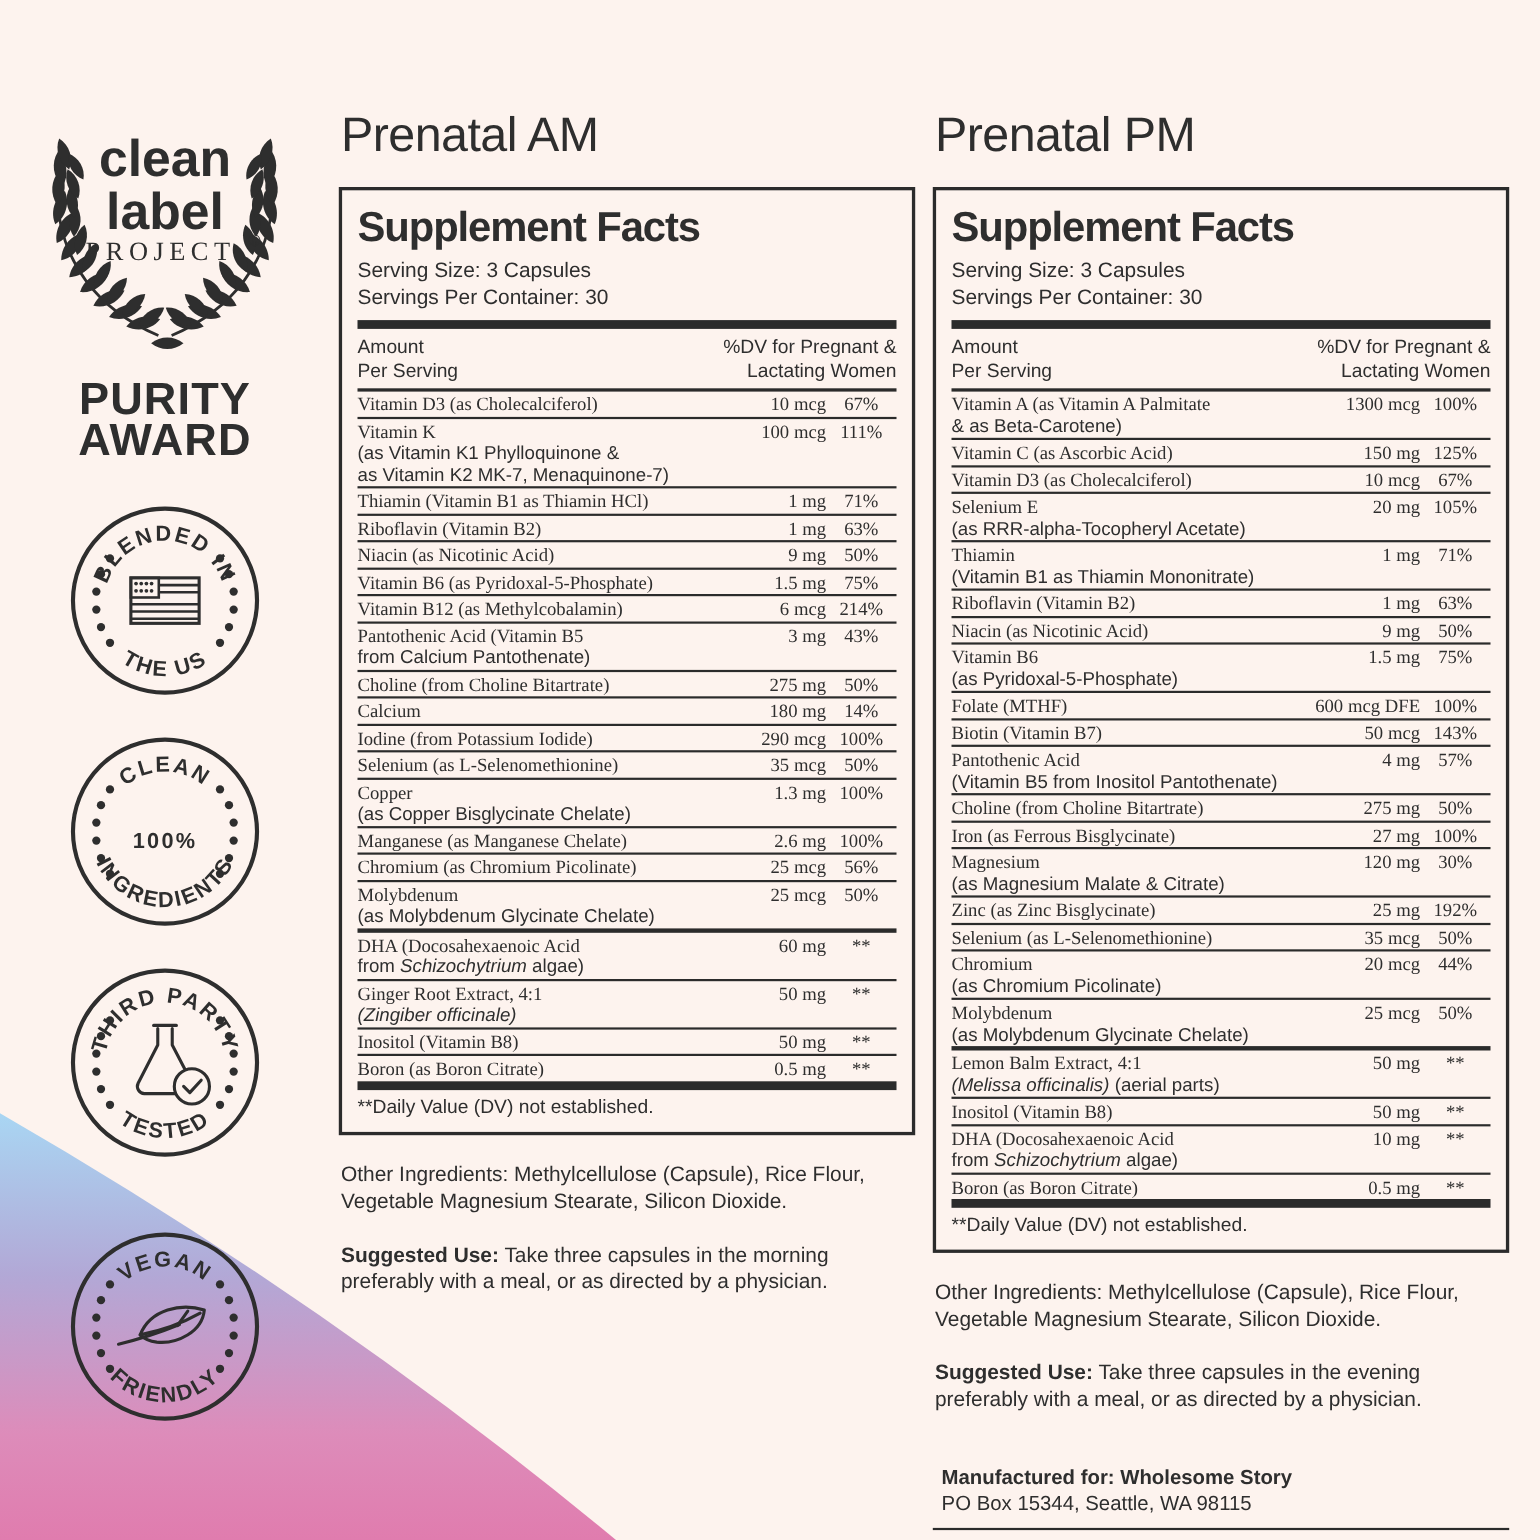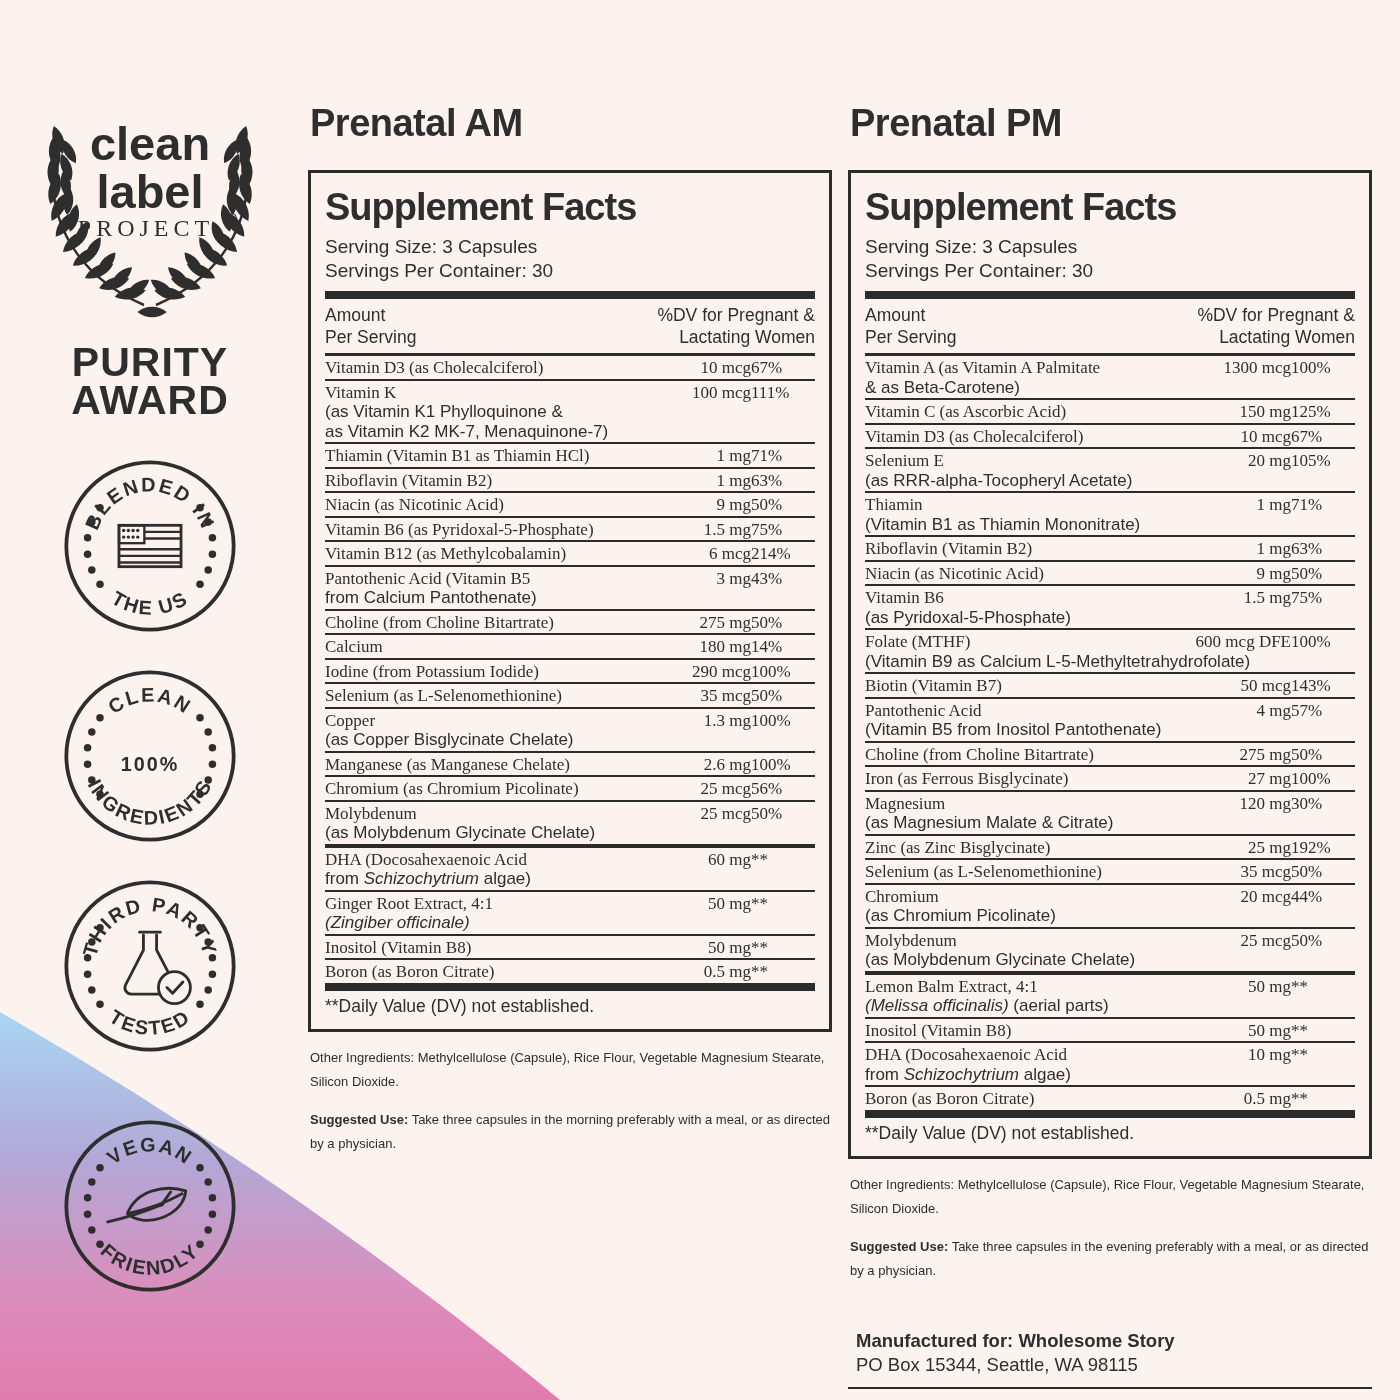--- a/index.html
+++ b/index.html
@@ -6,39 +6,39 @@
   body{
     width:1400px;height:1400px;position:relative;overflow:hidden;
     background:#FDF3EE;color:#2E2E2E;
     font-family:"Liberation Sans", sans-serif;
   }
   .corner-gradient{position:absolute;left:0;top:0;width:1400px;height:1400px;pointer-events:none;}
   
   .panel{position:absolute;width:524px;}
   .panel-am{left:308px;top:102px;}
   .panel-pm{left:848px;top:102px;}
-  .panel-title{font-size:38px;font-weight:bold;letter-spacing:-0.5px;line-height:42px;margin:0 0 26px 2px;}
+  .panel-title{font-size:44px;font-weight:normal;letter-spacing:-0.5px;line-height:42px;margin:0 0 26px 2px;}
   .sf-box{border:3px solid #2b2b2b;padding:10px 14px 10px;background:transparent;}
   .sf-heading{font-size:38px;font-weight:bold;letter-spacing:-1px;line-height:44px;margin:2px 0 6px;}
   .sf-serving{font-size:19px;line-height:24px;}
   .sf-bar{height:8px;background:#2b2b2b;margin-top:8px;}
   .sf-header{display:flex;justify-content:space-between;padding:5px 0;border-bottom:3px solid #2b2b2b;font-size:17.5px;line-height:22px;}
   .sf-header .hdr-right{text-align:right;}
   .sf-rows{}
   .sf-row{border-top:2px solid #2b2b2b;padding:2px 0 1px;font-size:17px;line-height:19.5px;}
   .sf-row:first-child{border-top:none;}
   .sf-row.thick{border-top-width:4px;}
   .sf-main{display:grid;grid-template-columns:1fr max-content 64px;align-items:baseline;font-family:Liberation Serif, serif;}
   .sf-name{padding-right:6px;}
   .sf-amt{text-align:center;white-space:nowrap;}
-  .sf-dv{text-align:left;white-space:nowrap;}
+  .sf-dv{text-align:center;white-space:nowrap;}
   .sf-sub{}
   .sf-foot{font-size:17.5px;padding:5px 0 2px;}
   
-  .p-note{font-size:13px;line-height:24px;margin:14px 0 0 2px;}
+  .p-note{font-size:19px;line-height:24px;margin:25px 0 0 2px;}
   .mfg-block{margin:46px 0 0 8px;font-size:18.5px;line-height:24px;}
   .mfg-label{font-weight:bold;}
   .mfg-rule{border-top:2px solid #2b2b2b;margin:10px 0 8px -8px;}
   .warning{font-size:18.5px;line-height:24px;margin-left:-8px;}
   
   .clp-logo{position:absolute;left:30px;top:98px;width:240px;height:330px;}
   .stamp{position:absolute;width:188px;height:188px;}
   .stamp-1{left:56px;top:452px;}
   .stamp-2{left:56px;top:662px;}
   .stamp-3{left:56px;top:872px;}
@@ -460,21 +460,20 @@
             <span class="sf-dv">75%</span>
           </div>
           <div class="sf-sub">(as Pyridoxal-5-Phosphate)</div>
         </div>
         <div class="sf-row">
           <div class="sf-main">
             <span class="sf-name">Folate (MTHF)</span>
             <span class="sf-amt">600 mcg DFE</span>
             <span class="sf-dv">100%</span>
           </div>
-          <div class="sf-sub">(Vitamin B9 as Calcium L-5-Methyltetrahydrofolate)</div>
         </div>
         <div class="sf-row">
           <div class="sf-main">
             <span class="sf-name">Biotin (Vitamin B7)</span>
             <span class="sf-amt">50 mcg</span>
             <span class="sf-dv">143%</span>
           </div>
         </div>
         <div class="sf-row">
           <div class="sf-main">

